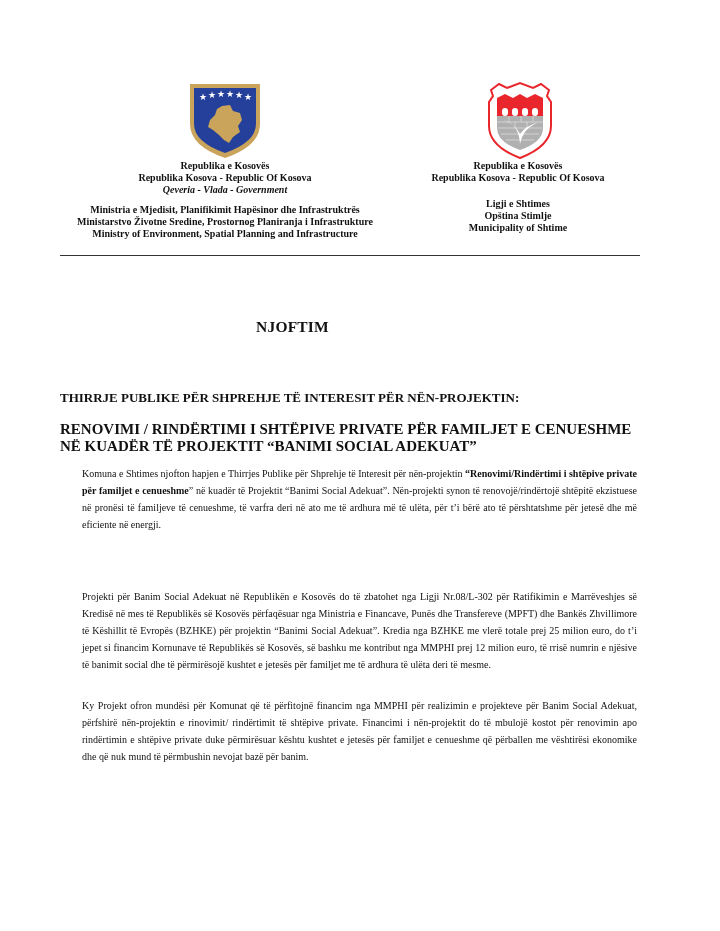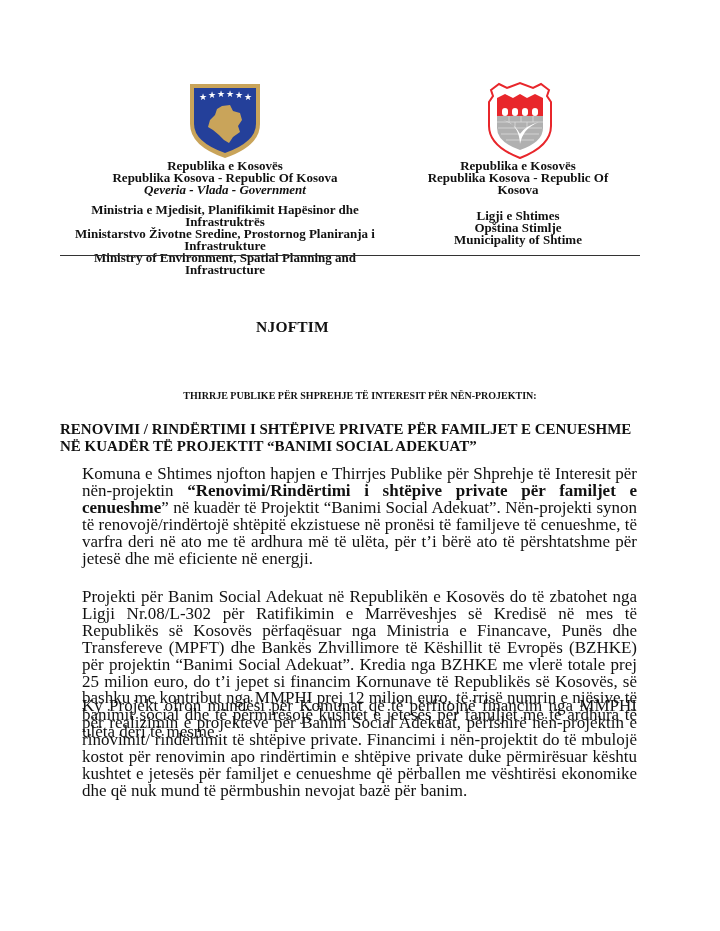--- a/index.html
+++ b/index.html
@@ -4,37 +4,37 @@
 <style>
   html, body { margin: 0; padding: 0; background: #ffffff; }
   body { width: 720px; height: 931px; position: relative; overflow: hidden;
          font-family: "Liberation Serif", "DejaVu Serif", serif; color: #111; }
   .page { position: absolute; left: 0; top: 0; width: 720px; height: 931px; background: #fff; }
 
   .logo { position: absolute; }
   .logo-kosovo { left: 186px; top: 80px; width: 78px; height: 80px; }
   .logo-shtime { left: 481px; top: 80px; width: 78px; height: 80px; }
 
-  .hdr-block { position: absolute; text-align: center; font-size: 13px; line-height: 12px; font-weight: bold; }
+  .hdr-block { position: absolute; text-align: center; font-size: 10px; line-height: 12px; font-weight: bold; }
   .hdr-left { left: 60px; width: 330px; top: 160px; }
   .hdr-right { left: 408px; width: 220px; top: 160px; }
   .hdr-block .it { font-style: italic; text-align: center; }
   .hdr-block .gap { height: 8px; }
   .hdr-block .gap2 { height: 14px; }
 
   .rule { position: absolute; left: 60px; top: 255px; width: 580px; height: 0; border-top: 1.2px solid #333; }
 
   .title { position: absolute; left: 0; width: 585px; top: 318px; text-align: center;
            font-weight: bold; font-size: 15.5px; letter-spacing: 0.2px; }
-  .sub1 { position: absolute; left: 60px; width: 600px; top: 390px; text-align: center;
-          font-weight: bold; font-size: 10px; }
+  .sub1 { position: absolute; left: 60px; width: 600px; top: 390px; text-align: left;
+          font-weight: bold; font-size: 13px; }
   .sub2 { position: absolute; left: 60px; width: 600px; top: 421px; text-align: left;
           font-weight: bold; font-size: 15px; line-height: 16.5px; }
 
-  .para { position: absolute; left: 82px; width: 555px; font-size: 17px; line-height: 16.9px;
+  .para { position: absolute; left: 82px; width: 555px; font-size: 10px; line-height: 16.9px;
           text-align: justify; }
   .p1 { top: 466px; }
   .p2 { top: 589px; }
   .p3 { top: 698px; }
   .para b { font-weight: bold; }
 </style>
 </head>
 <body>
 
 <div class="page">

